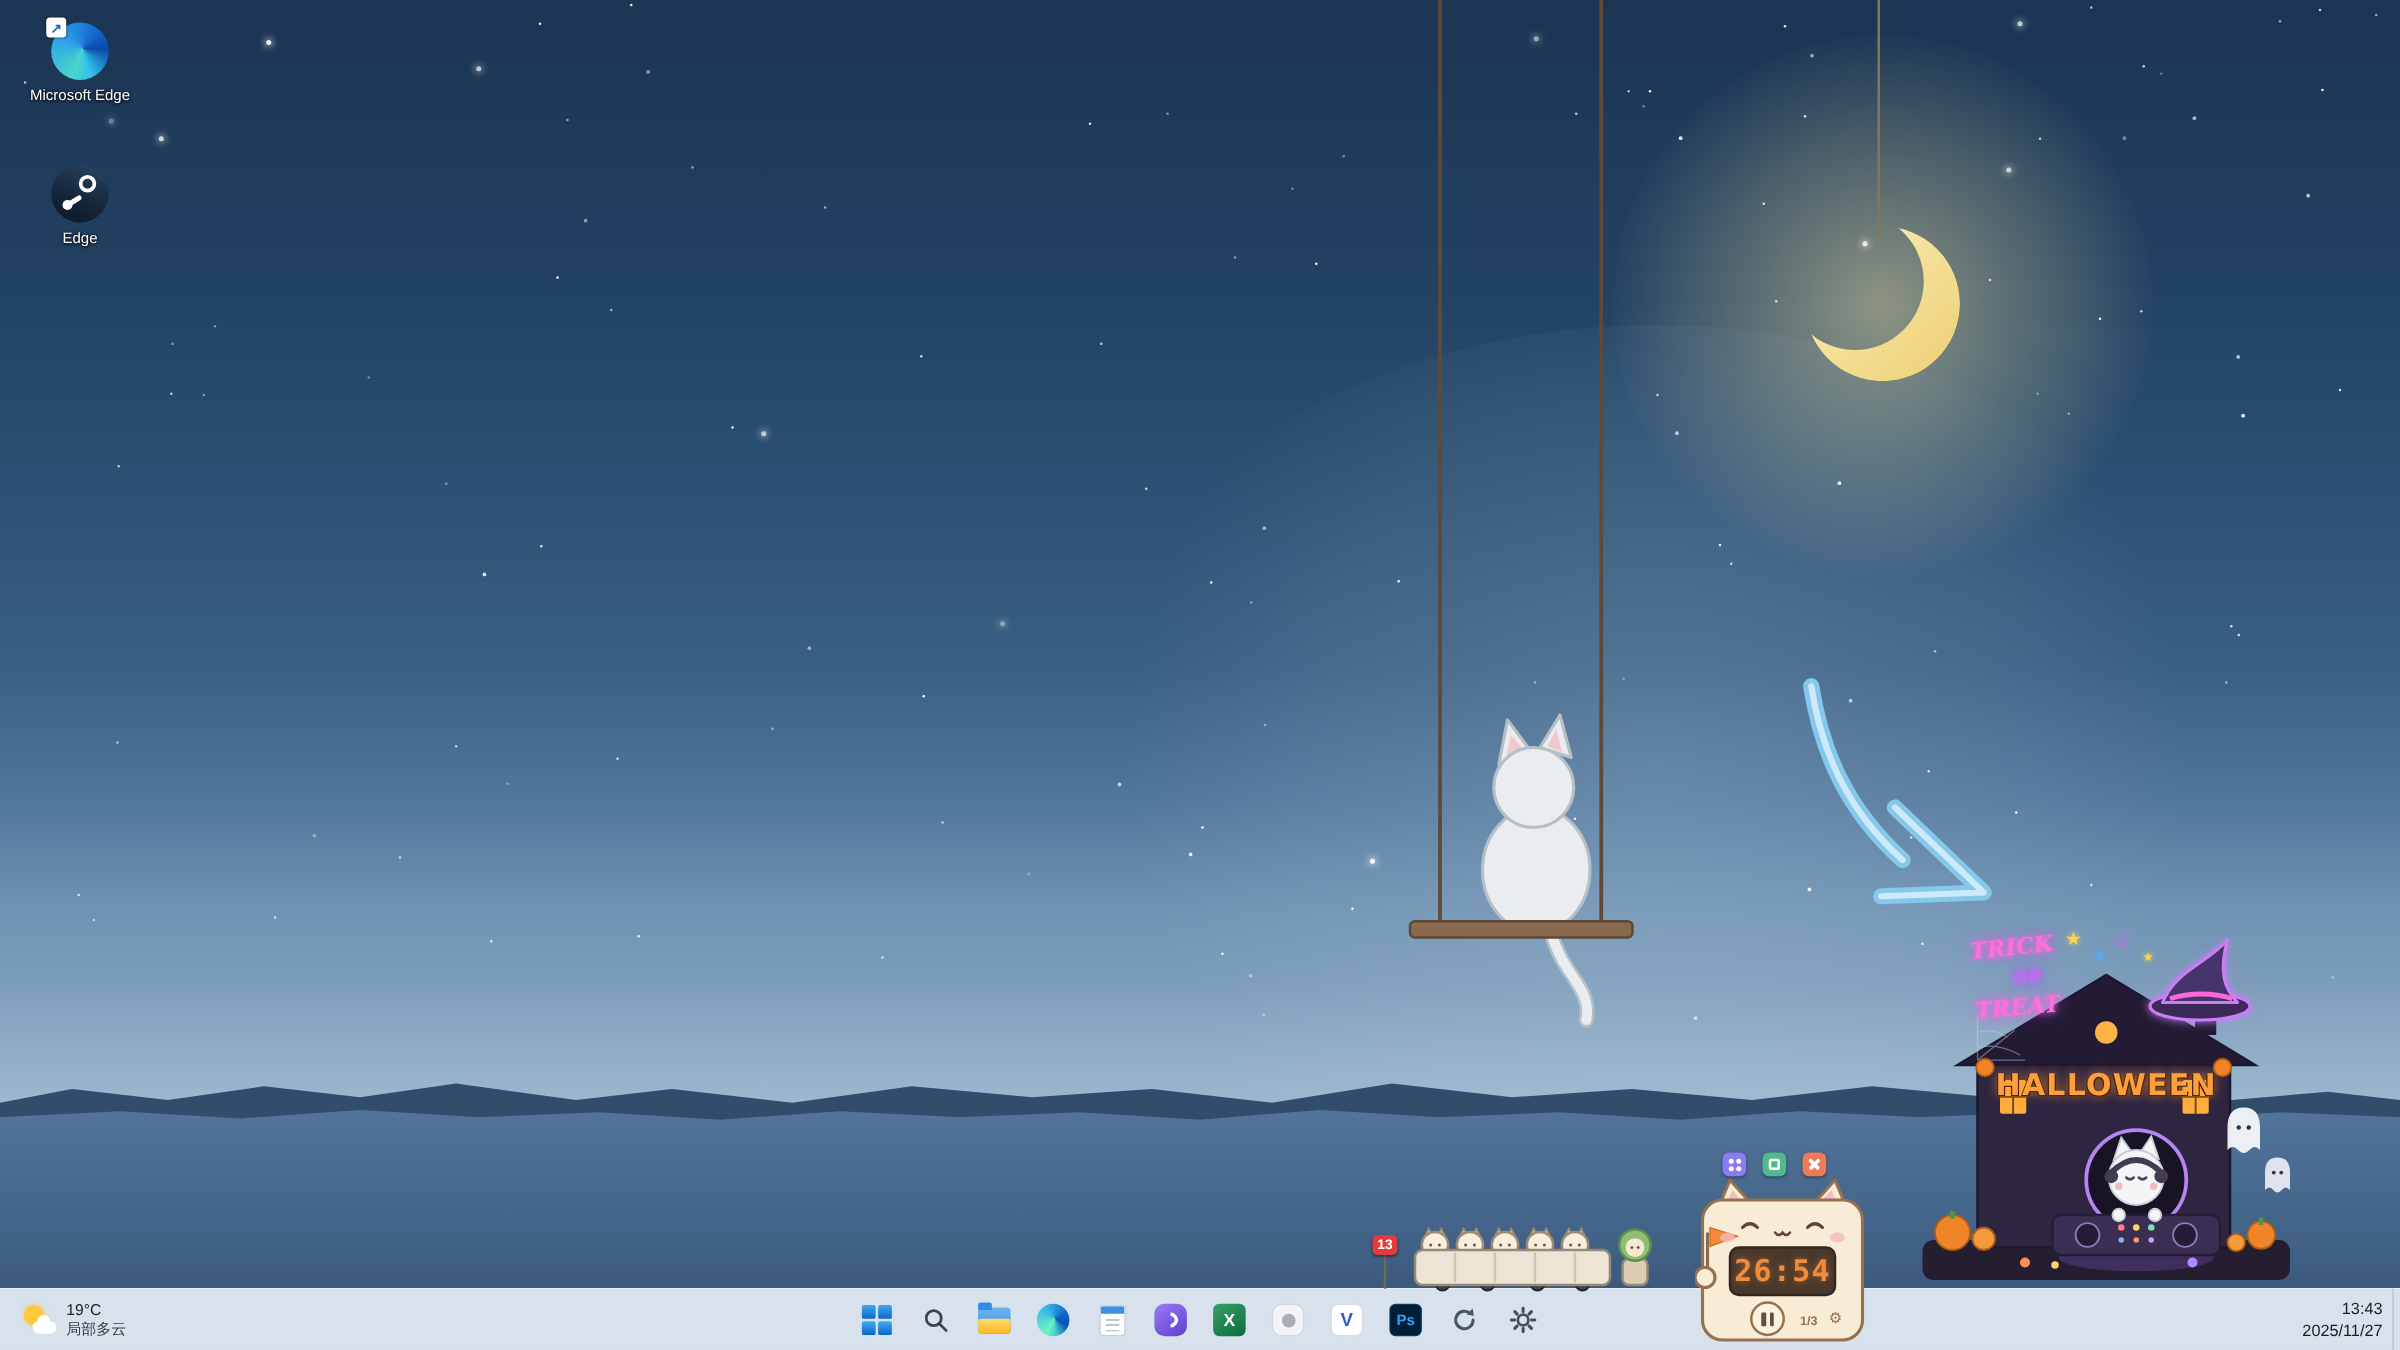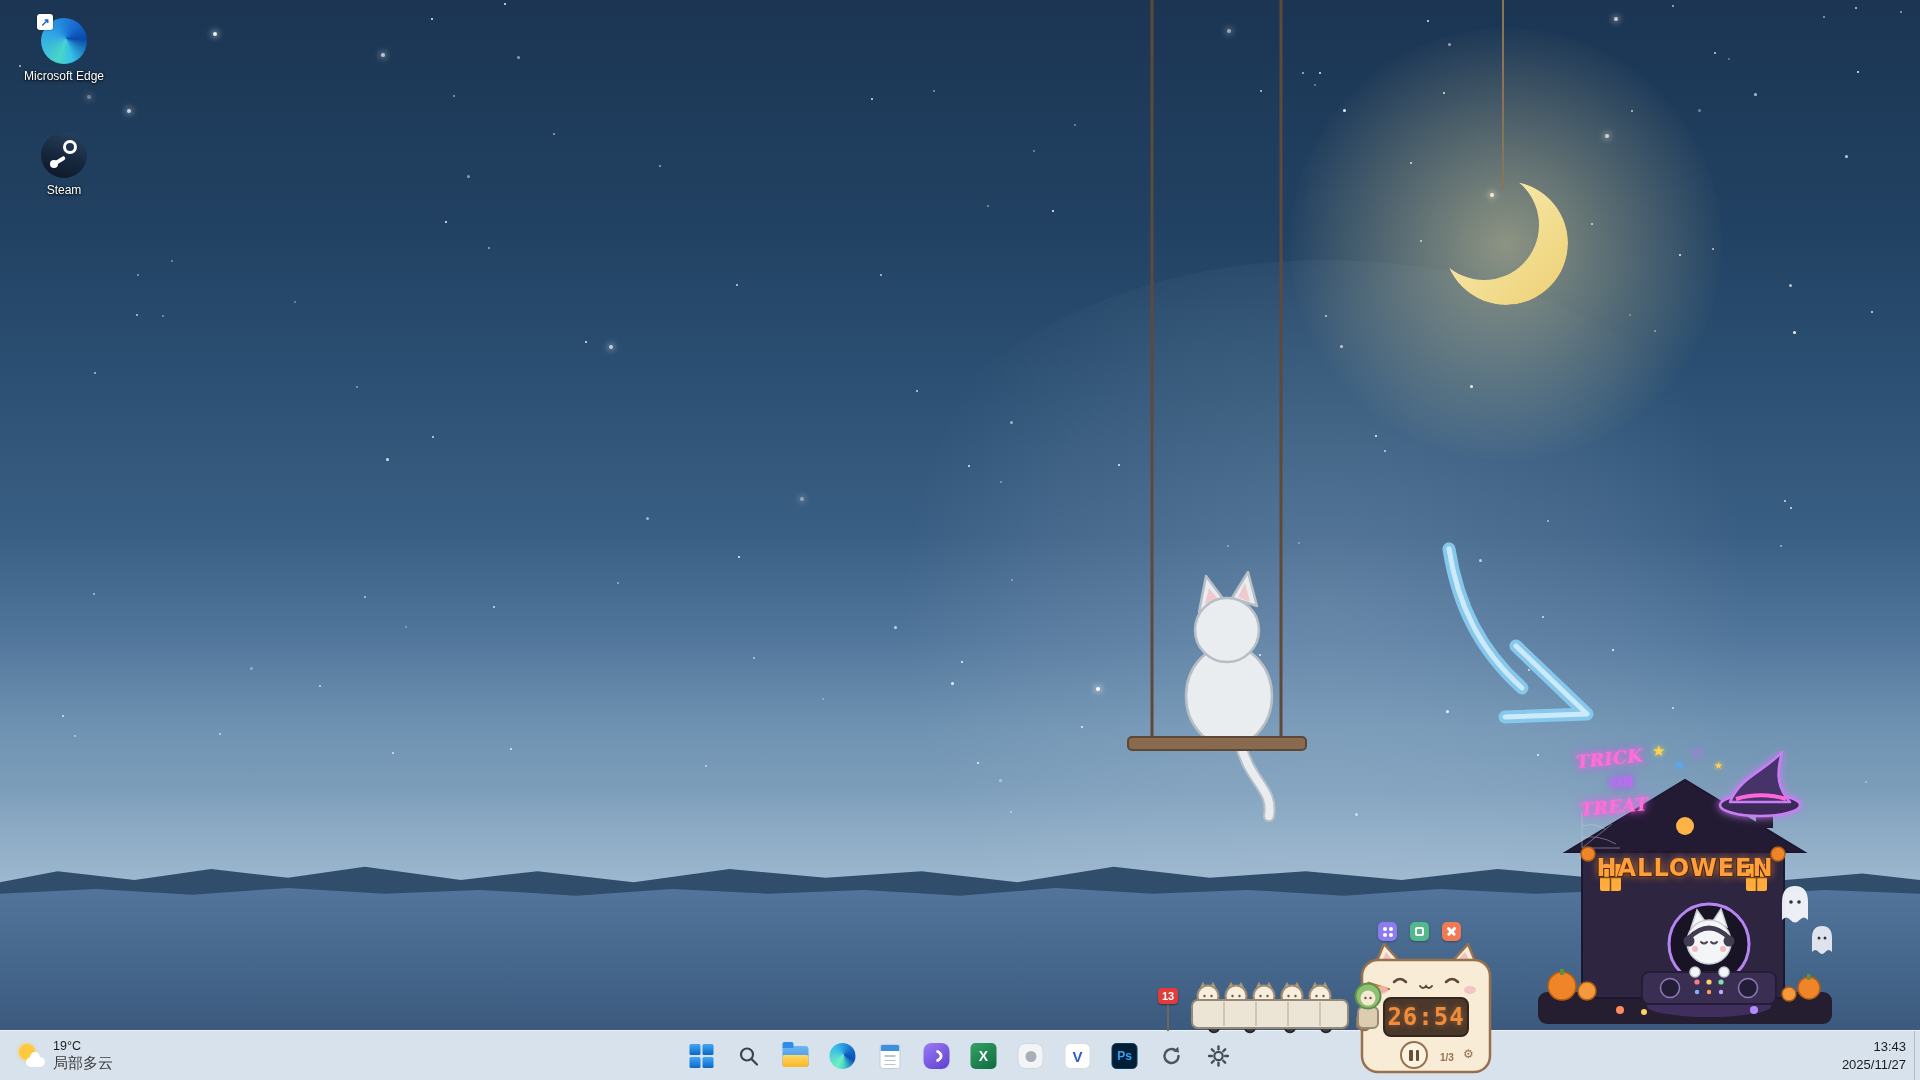--- a/index.html
+++ b/index.html
@@ -75,37 +75,37 @@
   .ck-time { position:absolute; left:28px; top:78px; width:84px; height:38px; display:flex; align-items:center; justify-content:center;
     font-family:"DejaVu Sans Mono",monospace; font-weight:bold; font-size:24px; color:#f08c3a; letter-spacing:1px;
     text-shadow:0 0 6px rgba(240,140,58,.5); }
   .ck-pause { position:absolute; left:44px; top:121px; width:28px; height:28px; border-radius:50%; background:#fbf2df;
     border:2.5px solid #96714f; display:flex; align-items:center; justify-content:center; gap:3px; }
   .ck-pause i { width:3.5px; height:11px; background:#6b4e36; border-radius:1px; }
   .ck-counter { position:absolute; left:84px; top:132px; font-size:10px; color:#96714f; font-weight:bold; }
   .ck-gear { position:absolute; left:107px; top:127px; font-size:12px; color:#96714f; }
 
   
-  .tr { position:absolute; left:1156px; top:980px; width:240px; height:56px; z-index:60; }
+  .tr { position:absolute; left:1096px; top:980px; width:240px; height:56px; z-index:60; }
   .tr svg { position:absolute; left:0; top:0; }
   .tr-badge { position:absolute; left:2px; top:8px; min-width:20px; height:16px; padding:0 3px; background:#e23b3b; color:#fff;
     font-size:11px; font-weight:bold; border-radius:4px; display:flex; align-items:center; justify-content:center;
     box-shadow:0 1px 2px rgba(0,0,0,.4); }
   .tr-pole { position:absolute; left:11px; top:24px; width:2px; height:27px; background:#6f685c; }
 
   
   .taskbar { position:absolute; left:0; top:1030px; width:1920px; height:50px; z-index:50;
     background:rgba(228,237,245,0.93); border-top:1px solid rgba(255,255,255,.6); backdrop-filter:blur(18px); }
   .tb-weather { position:absolute; left:10px; top:0; height:50px; display:flex; align-items:center; gap:8px; padding:0 8px; border-radius:6px; }
   .wicon { width:27px; height:24px; position:relative; }
   .wicon .sun { position:absolute; left:1px; top:0; width:16px; height:16px; border-radius:50%; background:#ffc93d; box-shadow:0 0 4px rgba(255,200,60,.8); }
   .wicon .cloud { position:absolute; right:0; bottom:1px; width:19px; height:10px; background:#fff; border-radius:6px; }
   .wicon .cloud::before { content:""; position:absolute; left:4px; top:-5px; width:10px; height:10px; background:#fff; border-radius:50%; }
   .tb-wtxt { font-size:12.5px; color:#1c1c1c; line-height:1.25; }
-  .tb-wtxt .cond { font-size:15px; color:#3b3b3b; }
+  .tb-wtxt .cond { font-size:12px; color:#3b3b3b; }
   .tb-center { position:absolute; left:50%; top:0; height:50px; transform:translateX(-50%); display:flex; align-items:center; gap:7px; }
   .tb-app { width:40px; height:40px; border-radius:6px; display:flex; align-items:center; justify-content:center; }
   .tb-clock { position:absolute; right:14px; top:0; height:50px; display:flex; flex-direction:column; justify-content:center;
     text-align:right; font-size:13px; color:#1c1c1c; line-height:1.35; }
   .show-desktop { position:absolute; right:0; top:0; width:6px; height:50px; border-left:1px solid rgba(110,120,132,.35); }
 
   .ic-start { display:grid; grid-template-columns:11px 11px; grid-template-rows:11px 11px; gap:2px; }
   .ic-start i { background:linear-gradient(180deg,#3fa9f5,#0c67c8); border-radius:1.5px; }
   .ic-folder { position:relative; width:26px; height:21px; }
   .ic-folder .back { position:absolute; inset:0; background:linear-gradient(180deg,#6fb5f0,#2f8ce8); border-radius:3px; }
@@ -312,21 +312,21 @@
     <div class="lbl">Microsoft Edge</div>
   </div>
   <div class="dicon" style="left:20px;top:132px">
     <div class="ic">
       <div class="steam-logo">
         <span class="ring"></span>
           <span class="dot"></span>
           <span class="bar"></span>
       </div>
     </div>
-    <div class="lbl">Steam</div>
+    <div class="lbl">Edge</div>
   </div>
 
   <div class="hw">
     <svg width="322" height="292" viewBox="0 0 322 292">
       <rect x="14" y="250" width="294" height="32" rx="9" fill="#251e30"></rect>
       <rect x="58" y="106" width="202" height="150" fill="#2e2540" stroke="#1c1730" stroke-width="2"></rect>
       <polygon points="42,110 161,38 280,110" fill="#231b33" stroke="#1c1730" stroke-width="2"></polygon>
       <rect x="232" y="52" width="17" height="34" fill="#231b33"></rect>
       <circle cx="161" cy="84" r="9" fill="#ffb347"></circle>
       <rect x="76" y="122" width="21" height="27" rx="2" fill="#ffad3d"></rect>

